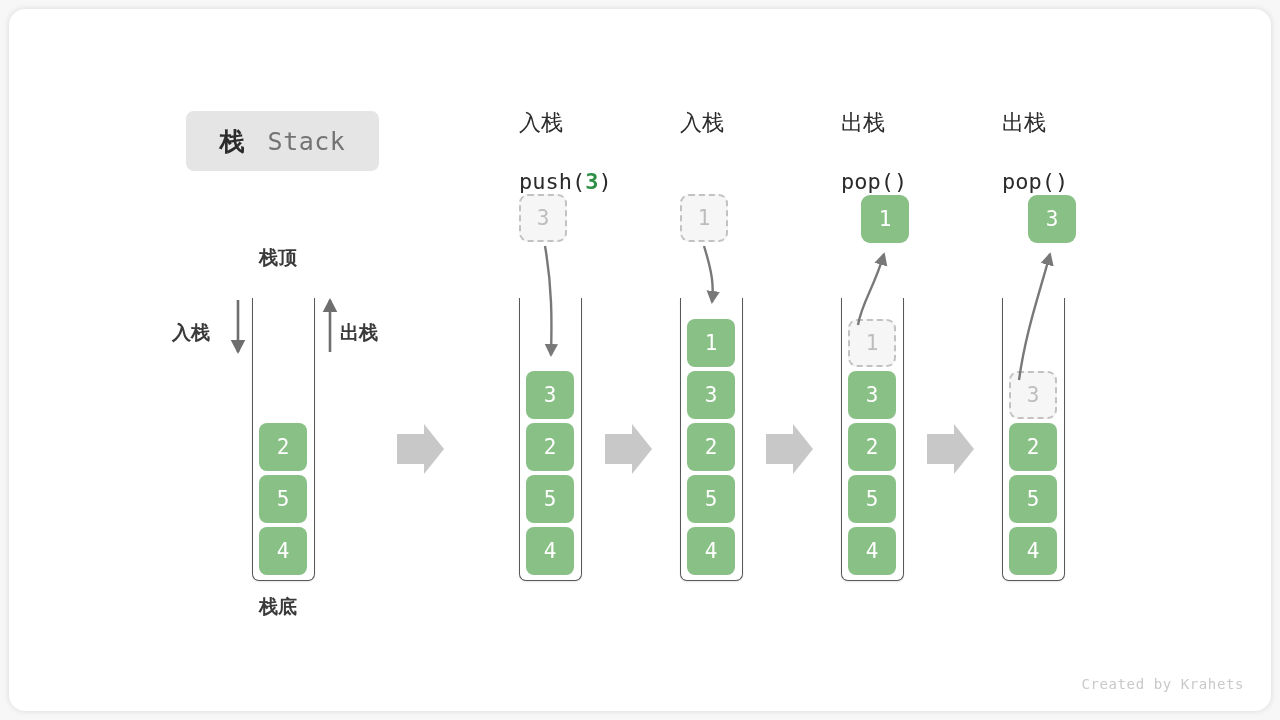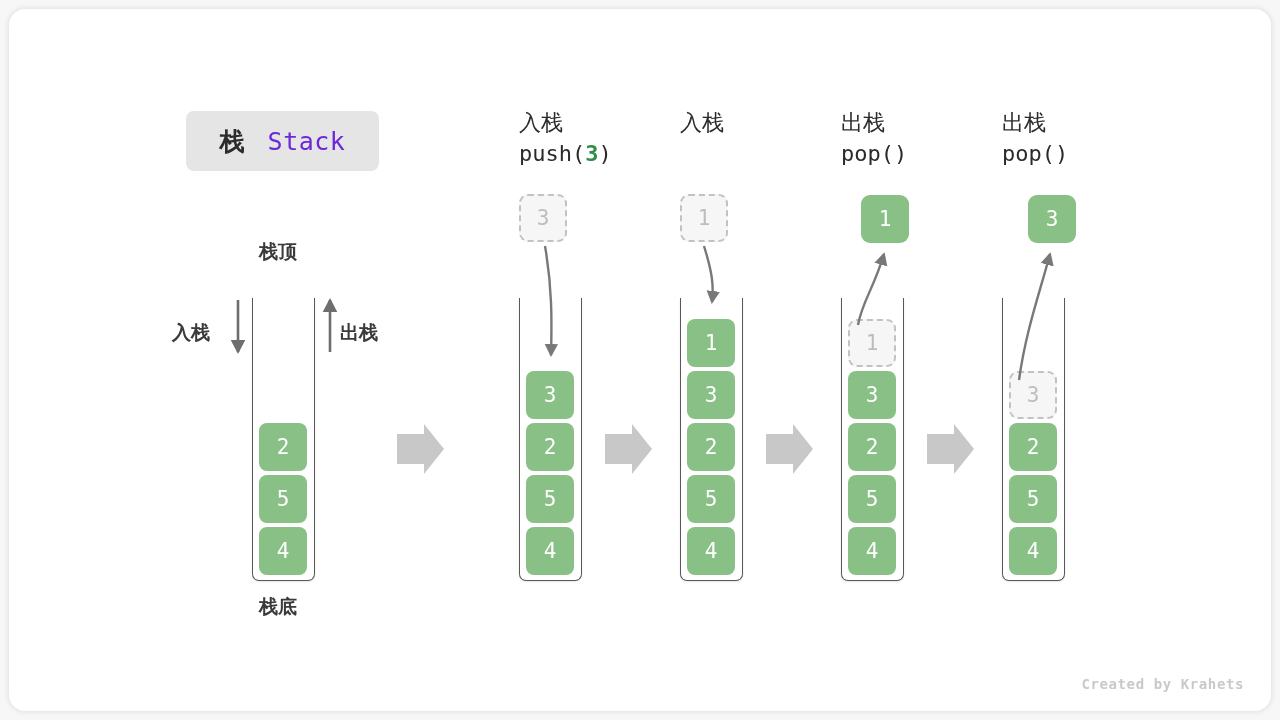--- a/index.html
+++ b/index.html
@@ -46,21 +46,21 @@
   }
   .title-cn {
     font-family: "Liberation Sans", "DejaVu Sans", sans-serif;
     font-size: 25px;
     font-weight: bold;
     color: #2b2b2b;
   }
   .title-en {
     font-family: "DejaVu Sans Mono", "Liberation Mono", monospace;
     font-size: 25px;
-    color: #6d28d9;
+    color: #737373;
     letter-spacing: 0.5px;
     margin-left: 14px;
   }
 
   
   .lbl-bold {
     position: absolute;
     font-size: 19px;
     font-weight: bold;
     color: #3a3a3a;
@@ -116,20 +116,21 @@
     font-size: 22px;
     color: #2b2b2b;
     line-height: 30px;
   }
   .col-head .line2 {
     font-family: "DejaVu Sans Mono", "Liberation Mono", monospace;
     font-size: 22px;
     color: #2b2b2b;
     line-height: 32px;
     white-space: pre;
+    margin-top: 28px;
   }
   .col-head .line2 .num {
     color: #2f8f46;
     font-weight: bold;
   }
 
   
   #overlay {
     position: absolute;
     left: 0;
@@ -141,35 +142,34 @@
 
   
   .watermark {
     position: absolute;
     right: 36px;
     bottom: 28px;
     font-family: "DejaVu Sans Mono", "Liberation Mono", monospace;
     font-size: 14px;
     color: #c9c9c9;
     letter-spacing: 0.6px;
-    font-weight: bold;
   }
 </style>
 </head>
 <body>
 
 <div id="canvas">
   <div class="card"></div>
 
   <div class="title-badge">
     <span class="title-cn">栈</span>
     <span class="title-en">Stack</span>
   </div>
 
-  <div class="lbl-bold" style="left:259px; top:239px;">栈顶</div>
+  <div class="lbl-bold" style="left:259px; top:245px;">栈顶</div>
   <div class="lbl-bold" style="left:259px; top:594px;">栈底</div>
   <div class="lbl-bold" style="left:172px; top:320px;">入栈</div>
   <div class="lbl-bold" style="left:340px; top:320px;">出栈</div>
 
   <div class="stack-container" style="left:252px; top:298px; width:63px; height:283px;">
     <div class="cell solid" style="left:6px; top:125px;">2</div>
     <div class="cell solid" style="left:6px; top:177px;">5</div>
     <div class="cell solid" style="left:6px; top:229px;">4</div>
   </div>
 

